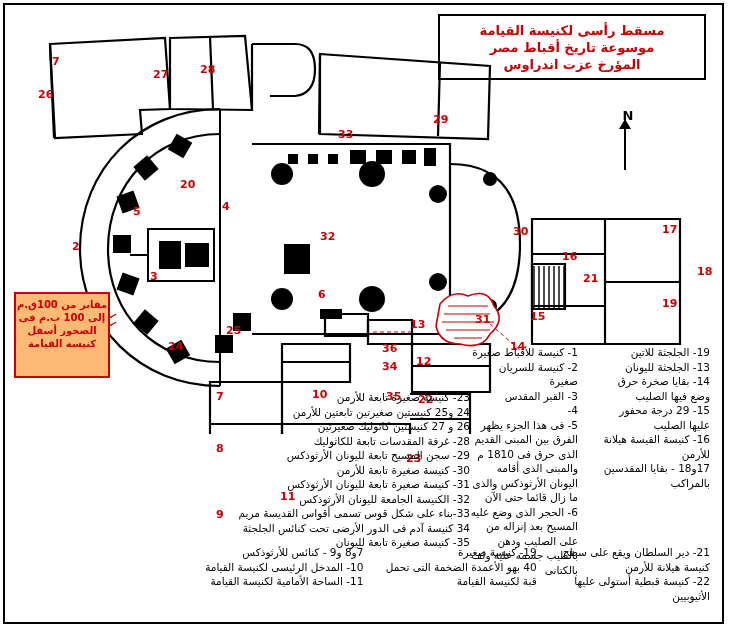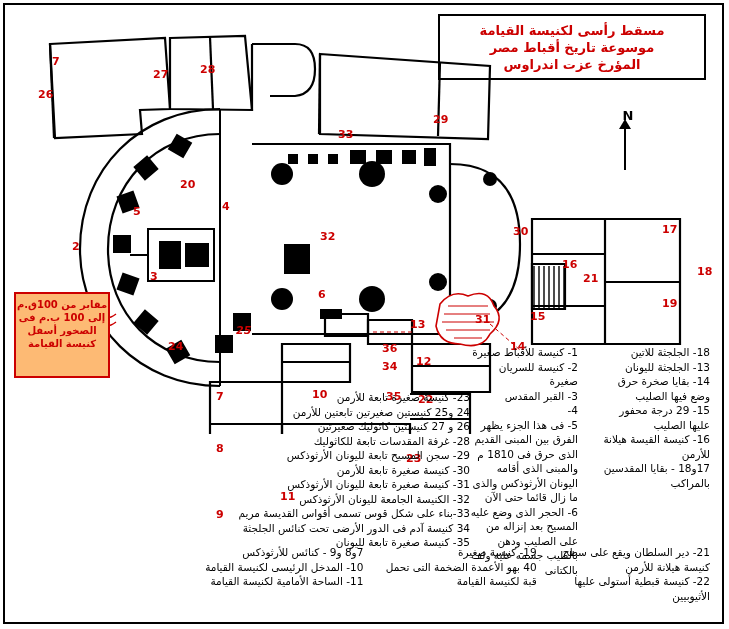--- a/index.html
+++ b/index.html
@@ -287,30 +287,30 @@
       <div class="num" style="left: 52px; top: 55px;">7</div>
       <div class="num" style="left: 216px; top: 390px;">7</div>
       <div class="num" style="left: 216px; top: 442px;">8</div>
       <div class="num" style="left: 216px; top: 508px;">9</div>
       <div class="num" style="left: 312px; top: 388px;">10</div>
       <div class="num" style="left: 280px; top: 490px;">11</div>
       <div class="num" style="left: 416px; top: 355px;">12</div>
       <div class="num" style="left: 410px; top: 318px;">13</div>
       <div class="num" style="left: 510px; top: 340px;">14</div>
       <div class="num" style="left: 530px; top: 310px;">15</div>
-      <div class="num" style="left: 562px; top: 250px; margin-top: 8px;">16</div>
+      <div class="num" style="left: 562px; top: 250px;">16</div>
       <div class="num" style="left: 662px; top: 223px;">17</div>
       <div class="num" style="left: 697px; top: 265px;">18</div>
       <div class="num" style="left: 662px; top: 297px;">19</div>
       <div class="num" style="left: 180px; top: 178px;">20</div>
       <div class="num" style="left: 583px; top: 272px;">21</div>
       <div class="num" style="left: 418px; top: 393px;">22</div>
       <div class="num" style="left: 406px; top: 452px;">23</div>
       <div class="num" style="left: 168px; top: 340px;">24</div>
-      <div class="num" style="left: 236px; top: 324px; font-style: italic;">25</div>
+      <div class="num" style="left: 226px; top: 324px;">25</div>
       <div class="num" style="left: 38px; top: 88px;">26</div>
       <div class="num" style="left: 153px; top: 68px;">27</div>
       <div class="num" style="left: 200px; top: 63px;">28</div>
       <div class="num" style="left: 433px; top: 113px;">29</div>
       <div class="num" style="left: 513px; top: 225px;">30</div>
       <div class="num" style="left: 475px; top: 285px; margin-top: 28px;">31</div>
       <div class="num" style="left: 320px; top: 230px;">32</div>
       <div class="num" style="left: 338px; top: 128px;">33</div>
       <div class="num" style="left: 382px; top: 320px; margin-top: 40px;">34</div>
       <div class="num" style="left: 386px; top: 390px;">35</div>
@@ -328,21 +328,21 @@
     <div class="twocol">
       <div class="col" id="legend-right-a">
           <div class="lg-item">1- كنيسة للأقباط صغيرة</div>
           <div class="lg-item">2- كنيسة للسريان صغيرة</div>
           <div class="lg-item">3- القبر المقدس</div>
           <div class="lg-item">4- </div>
           <div class="lg-item">5- فى هذا الجزء يظهر الفرق بين المبنى القديم الذى حرق فى 1810 م والمبنى الذى أقامه اليونان الأرثوذكس والذى ما زال قائما حتى الآن</div>
           <div class="lg-item">6- الحجر الذى وضع عليه المسيح بعد إنزاله من على الصليب ودهن بالطيب جسمه عليه ولف بالكتانى</div>
         </div>
       <div class="col" id="legend-right-b">
-          <div class="lg-item">18- الجلجثة للاتين</div>
+          <div class="lg-item">19- الجلجثة للاتين</div>
           <div class="lg-item">13- الجلجثة لليونان</div>
           <div class="lg-item">14- بقايا صخرة حرق وضع فيها الصليب</div>
           <div class="lg-item">15- 29 درجة محفور عليها الصليب</div>
           <div class="lg-item">16- كنيسة القيسة هيلانة للأرمن</div>
           <div class="lg-item">17و18 - بقايا المقدسين بالمراكب</div>
         </div>
     </div>
   </div>
 
   <div class="legend legend-mid">

